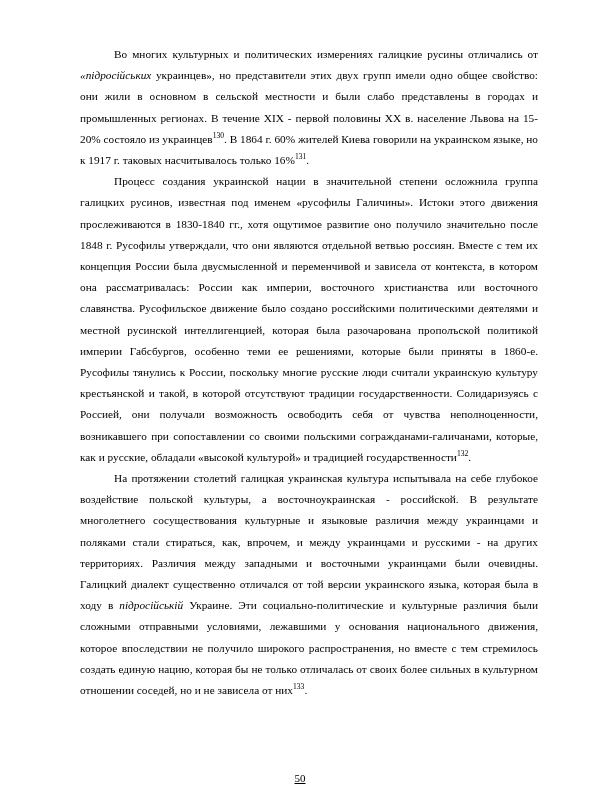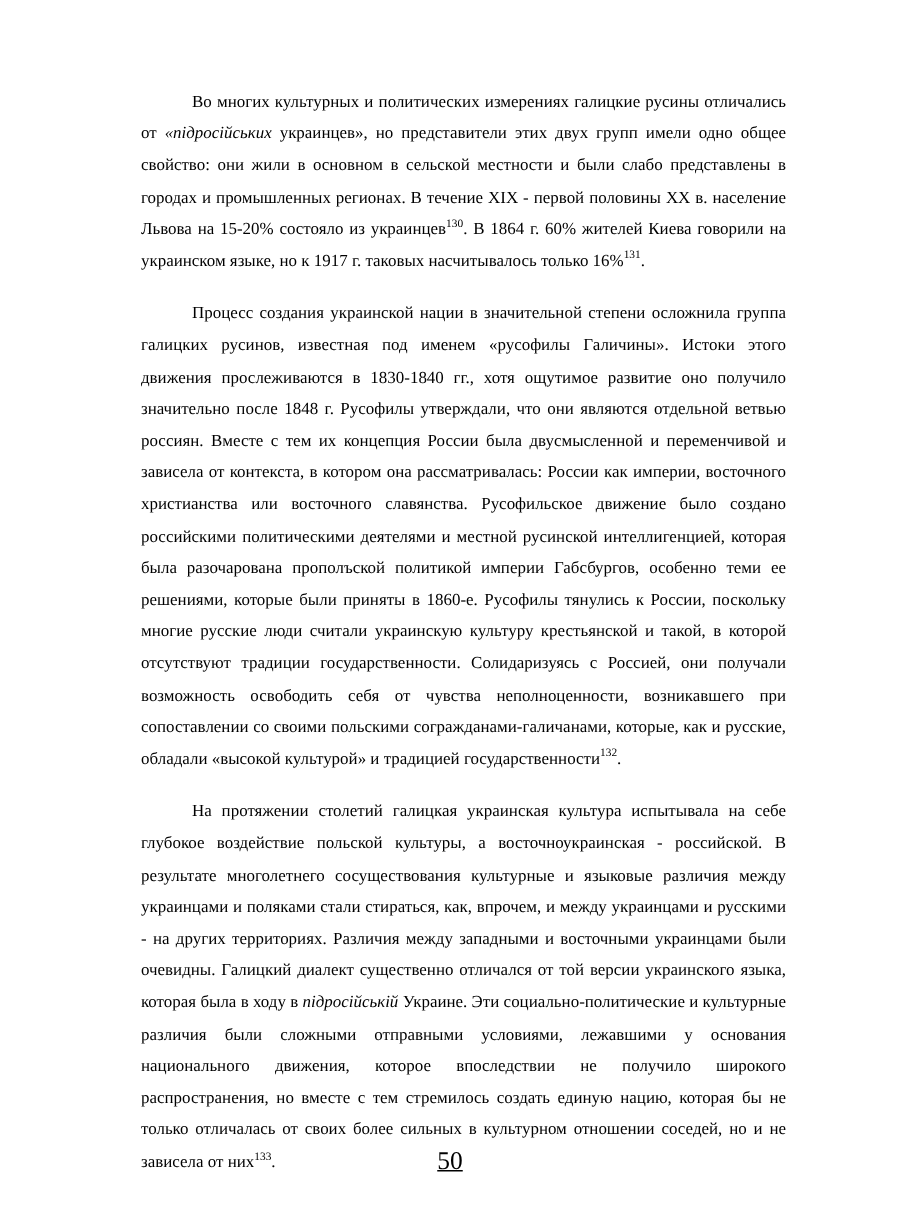--- a/index.html
+++ b/index.html
@@ -21,39 +21,39 @@
     box-sizing: border-box;
     padding: 44px 62px 0 80px;
   }
   .body-text {
     font-size: 11.3px;
     line-height: 21.2px;
     text-align: justify;
     text-justify: inter-word;
   }
   p.para {
-    margin: 14px;
+    margin: 0;
     text-indent: 34px;
     text-align: justify;
   }
   .ital {
     font-style: italic;
   }
   sup {
     font-size: 7.6px;
     vertical-align: super;
     line-height: 0;
   }
   .page-number {
     position: absolute;
     left: 0;
     right: 0;
     bottom: 25px;
     text-align: center;
-    font-size: 17px;
+    font-size: 11px;
     text-decoration: underline;
   }
 </style>
 </head>
 <body>
 
 <div class="page">
   <div class="body-text">
     <p class="para">Во многих культурных и политических измерениях галицкие русины отличались от <span class="ital">«підросійських</span> украинцев», но представители этих двух групп имели одно общее свойство: они жили в основном в сельской местности и были слабо представлены в городах и промышленных регионах. В течение XIX - первой половины XX в. население Львова на 15-20% состояло из украинцев<sup>130</sup>. В 1864 г. 60% жителей Киева говорили на украинском языке, но к 1917 г. таковых насчитывалось только 16%<sup>131</sup>.</p>
     <p class="para">Процесс создания украинской нации в значительной степени осложнила группа галицких русинов, известная под именем «русофилы Галичины». Истоки этого движения прослеживаются в 1830-1840 гг., хотя ощутимое развитие оно получило значительно после 1848 г. Русофилы утверждали, что они являются отдельной ветвью россиян. Вместе с тем их концепция России была двусмысленной и переменчивой и зависела от контекста, в котором она рассматривалась: России как империи, восточного христианства или восточного славянства. Русофильское движение было создано российскими политическими деятелями и местной русинской интеллигенцией, которая была разочарована прополъской политикой империи Габсбургов, особенно теми ее решениями, которые были приняты в 1860-е. Русофилы тянулись к России, поскольку многие русские люди считали украинскую культуру крестьянской и такой, в которой отсутствуют традиции государственности. Солидаризуясь с Россией, они получали возможность освободить себя от чувства неполноценности, возникавшего при сопоставлении со своими польскими согражданами-галичанами, которые, как и русские, обладали «высокой культурой» и традицией государственности<sup>132</sup>.</p>

